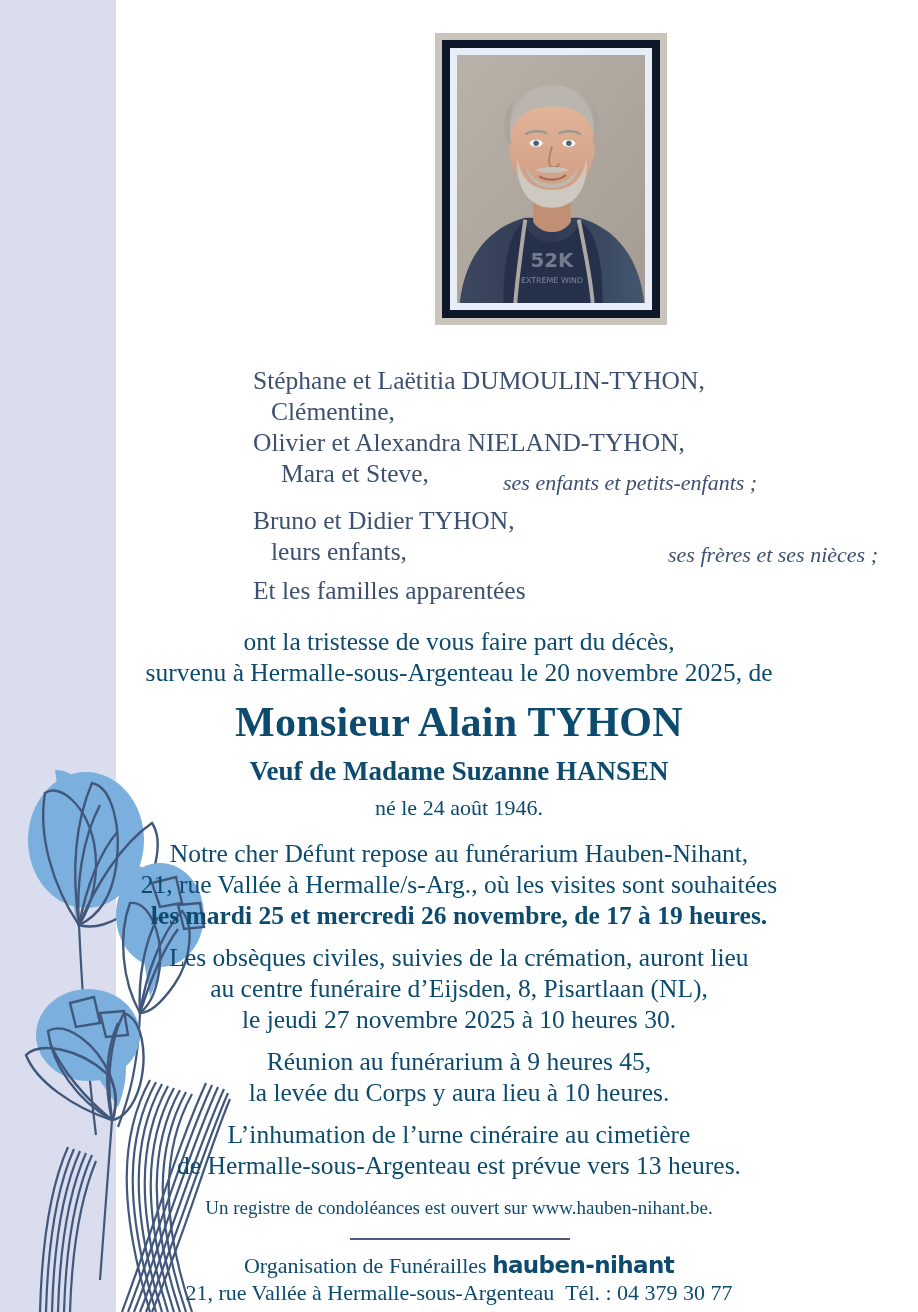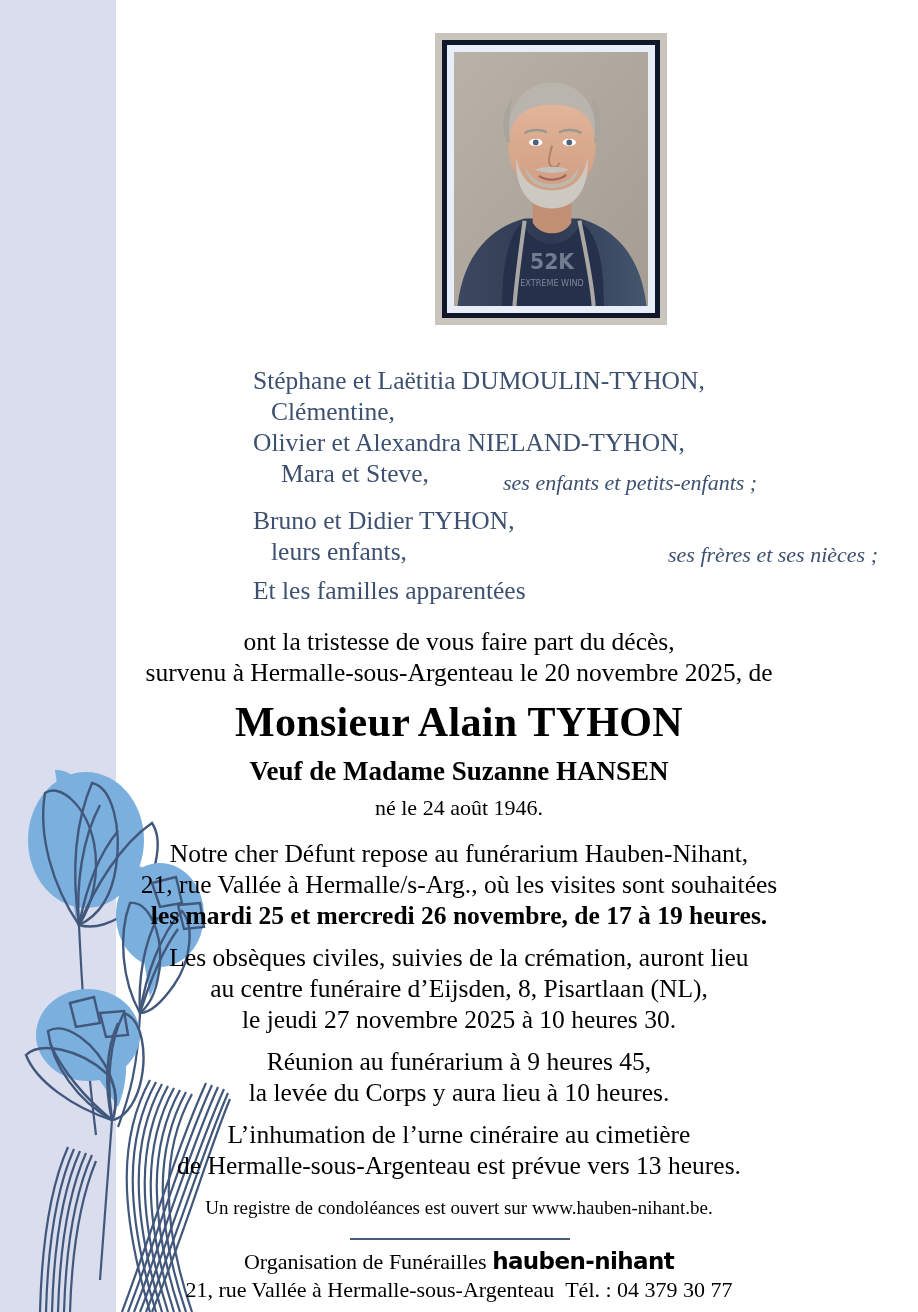--- a/index.html
+++ b/index.html
@@ -43,21 +43,21 @@
     width: 232px;
     height: 292px;
     background: #c9c5bd;
     padding: 7px;
     box-sizing: border-box;
   }
   #frame-navy {
     width: 100%;
     height: 100%;
     box-sizing: border-box;
-    border: 5px solid #0f172a;
+    border: 8px solid #0f172a;
     background: #e8eef8;
     padding: 7px;
   }
   #frame-inner {
     width: 100%;
     height: 100%;
     box-sizing: border-box;
     background: #b3aca2;
     overflow: hidden;
     position: relative;
@@ -90,21 +90,21 @@
     font-size: 22px;
     color: #3d5070;
     white-space: nowrap;
   }
   .ctr {
     position: absolute;
     left: 0;
     width: 918px;
     text-align: center;
     font-family: "Liberation Serif", serif;
-    color: #000000;
+    color: #0c4a6e;
   }
   .body-line {
     font-size: 25.5px;
     line-height: 31px;
   }
   .body-line.bold { font-weight: bold; }
   #deceased-name {
     font-size: 42px;
     font-weight: bold;
     line-height: 48px;
@@ -126,21 +126,21 @@
   #divider {
     position: absolute;
     left: 350px;
     top: 1238px;
     width: 220px;
     height: 0;
     border-top: 2px solid #4a5c7d;
   }
   .footer-line {
     font-size: 22px;
-    line-height: 27px;
+    line-height: 34px;
   }
   .logo-word {
     font-family: "DejaVu Sans", sans-serif;
     font-weight: bold;
     font-size: 23px;
     letter-spacing: -0.6px;
   }
   .b { font-weight: normal; }
 </style>
 </head>

